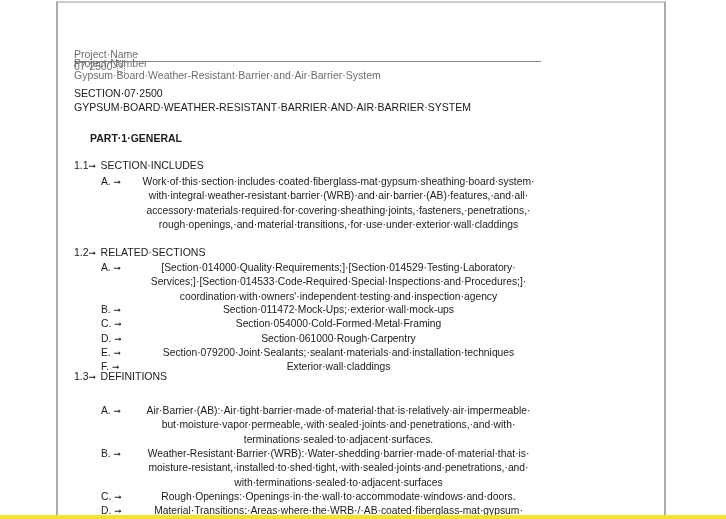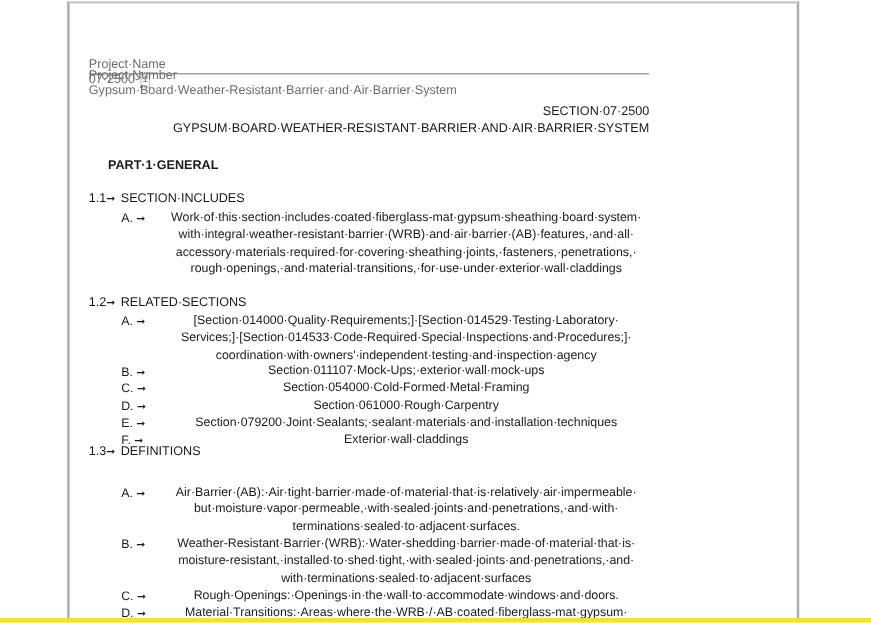--- a/index.html
+++ b/index.html
@@ -5,21 +5,21 @@
   html, body { margin:0; padding:0; }
   body { width:726px; height:519px; background:#ffffff; position:relative; overflow:hidden;
          font-family:"Liberation Sans", sans-serif; color:#1a1a1a; }
   .page { position:absolute; left:56px; top:1px; width:610px; height:530px; background:#fff;
           border-left:2px solid #a9abae; border-top:2px solid #c9cbce; border-right:2px solid #a9abae; box-sizing:border-box; }
   .yellow-bar { position:absolute; left:0; top:515px; width:726px; height:4px; background:#f7e12a; }
   .hdr { position:absolute; left:74px; width:467px; font-size:10.5px; color:#6e6e6e;flex-direction:column; }
   .hdr-row1 { top:48px; height:13px; display:flex; justify-content:space-between; border-bottom:1px solid #8a8a8a; }
   .hdr-row2 { top:62px; height:13px; display:flex; justify-content:center; }
   .pn-box { display:inline-block; width:6px; height:11px; border:1px dotted #888; margin-left:1px; vertical-align:top; }
-  .title { position:absolute; left:74px; width:467px; text-align:right; font-size:10.5px; color:#1a1a1a; }
+  .title { position:absolute; left:74px; width:467px; text-align:left; font-size:10.5px; color:#1a1a1a; }
   .t1 { top:87px; }
   .t2 { top:101px; }
   .part { position:absolute; left:74px; top:132px; font-size:10.5px; font-weight:bold;padding-left:16px; }
   .art { position:absolute; left:74px; font-size:10.5px; }
   .arrow { font-size:9px; display:inline-block; width:12px; }
   .item { position:absolute; left:101px; width:445px; font-size:10.3px; line-height:14.4px; }
   .item .lbl { position:absolute; left:0; top:0; width:30px; }
   .item .txt { margin-left:30px; display:block;text-align:center; }
 </style>
 </head>
@@ -51,21 +51,21 @@
 
 <div class="art" style="top:246px;">
   <span>1.2</span><span class="arrow">➞</span><span>RELATED·SECTIONS</span>
 </div>
 <div class="item" style="top:261px;">
   <span class="lbl"><span>A.</span> <span class="arrow">➞</span></span>
   <span class="txt">[Section·014000·Quality·Requirements;]·[Section·014529·Testing·Laboratory· Services;]·[Section·014533·Code-Required·Special·Inspections·and·Procedures;]· coordination·with·owners'·independent·testing·and·inspection·agency</span>
 </div>
 <div class="item" style="top:303px;">
   <span class="lbl"><span>B.</span> <span class="arrow">➞</span></span>
-  <span class="txt">Section·011107·Mock-Ups;·exterior·wall·mock-ups</span>
+  <span class="txt">Section·011472·Mock-Ups;·exterior·wall·mock-ups</span>
 </div>
 <div class="item" style="top:317px;">
   <span class="lbl"><span>C.</span> <span class="arrow">➞</span></span>
   <span class="txt">Section·054000·Cold-Formed·Metal·Framing</span>
 </div>
 <div class="item" style="top:332px;">
   <span class="lbl"><span>D.</span> <span class="arrow">➞</span></span>
   <span class="txt">Section·061000·Rough·Carpentry</span>
 </div>
 <div class="item" style="top:346px;">

